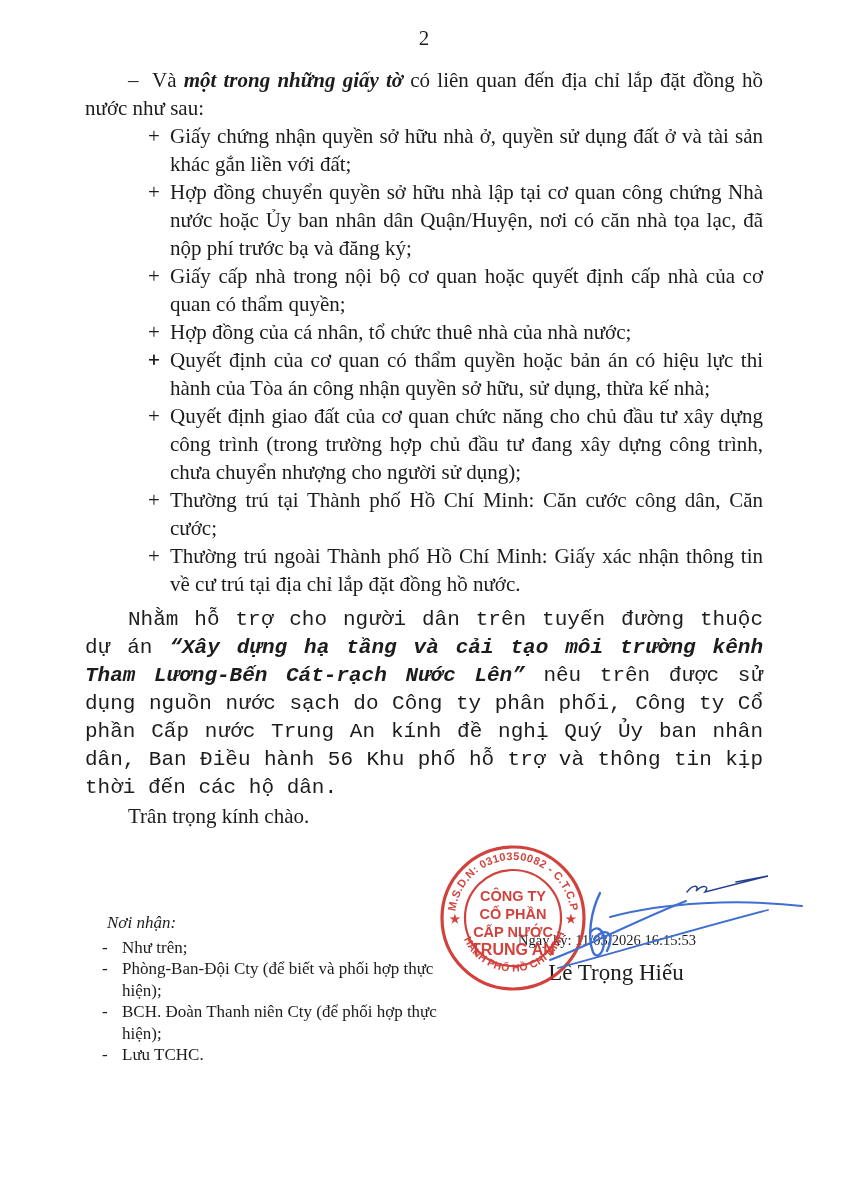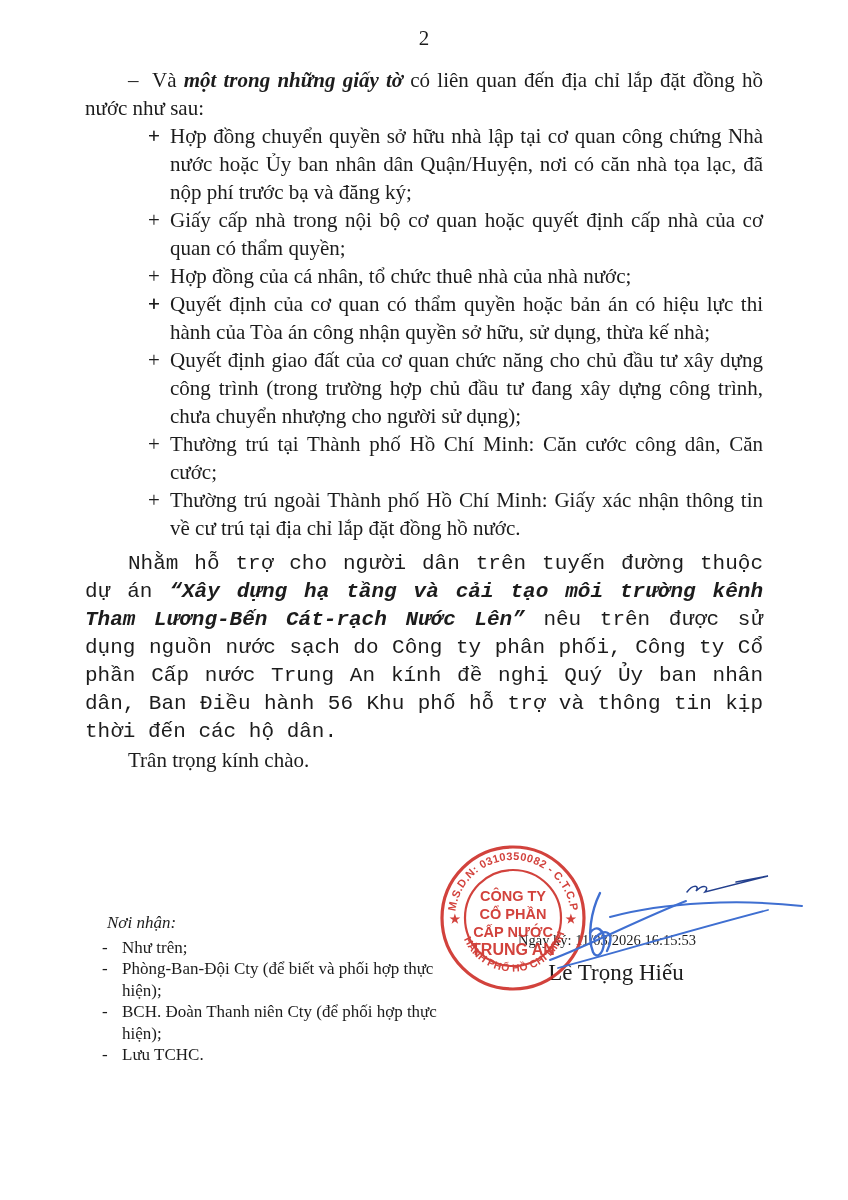--- a/index.html
+++ b/index.html
@@ -52,21 +52,21 @@
 <body>
 
 <div class="page">
 
   <div class="pageno">2</div>
 
   <div class="content">
 
     <p class="p"><span class="dash-marker">–</span><span>Và </span><span class="bi">một trong những giấy tờ</span><span> có liên quan đến địa chỉ lắp đặt đồng hồ nước như sau:</span></p>
 
-    <div class="plus-item"><span class="plus-marker">+</span></div>
+    <div class="plus-item"><span class="plus-marker">+</span><span>Giấy chứng nhận quyền sở hữu nhà ở, quyền sử dụng đất ở và tài sản khác gắn liền với đất;</span></div>
     <div class="plus-item"><span class="plus-marker">+</span><span>Hợp đồng chuyển quyền sở hữu nhà lập tại cơ quan công chứng Nhà nước hoặc Ủy ban nhân dân Quận/Huyện, nơi có căn nhà tọa lạc, đã nộp phí trước bạ và đăng ký;</span></div>
     <div class="plus-item"><span class="plus-marker">+</span><span>Giấy cấp nhà trong nội bộ cơ quan hoặc quyết định cấp nhà của cơ quan có thẩm quyền;</span></div>
     <div class="plus-item"><span class="plus-marker">+</span><span>Hợp đồng của cá nhân, tổ chức thuê nhà của nhà nước;</span></div>
     <div class="plus-item"><span class="plus-marker">+</span></div>
     <div class="plus-item"><span class="plus-marker">+</span></div>
     <div class="plus-item"><span class="plus-marker">+</span><span>Quyết định của cơ quan có thẩm quyền hoặc bản án có hiệu lực thi hành của Tòa án công nhận quyền sở hữu, sử dụng, thừa kế nhà;</span></div>
     <div class="plus-item"><span class="plus-marker">+</span><span>Quyết định giao đất của cơ quan chức năng cho chủ đầu tư xây dựng công trình (trong trường hợp chủ đầu tư đang xây dựng công trình, chưa chuyển nhượng cho người sử dụng);</span></div>
 
 
     <div class="plus-item"><span class="plus-marker">+</span><span>Thường trú tại Thành phố Hồ Chí Minh: Căn cước công dân, Căn cước;</span></div>

